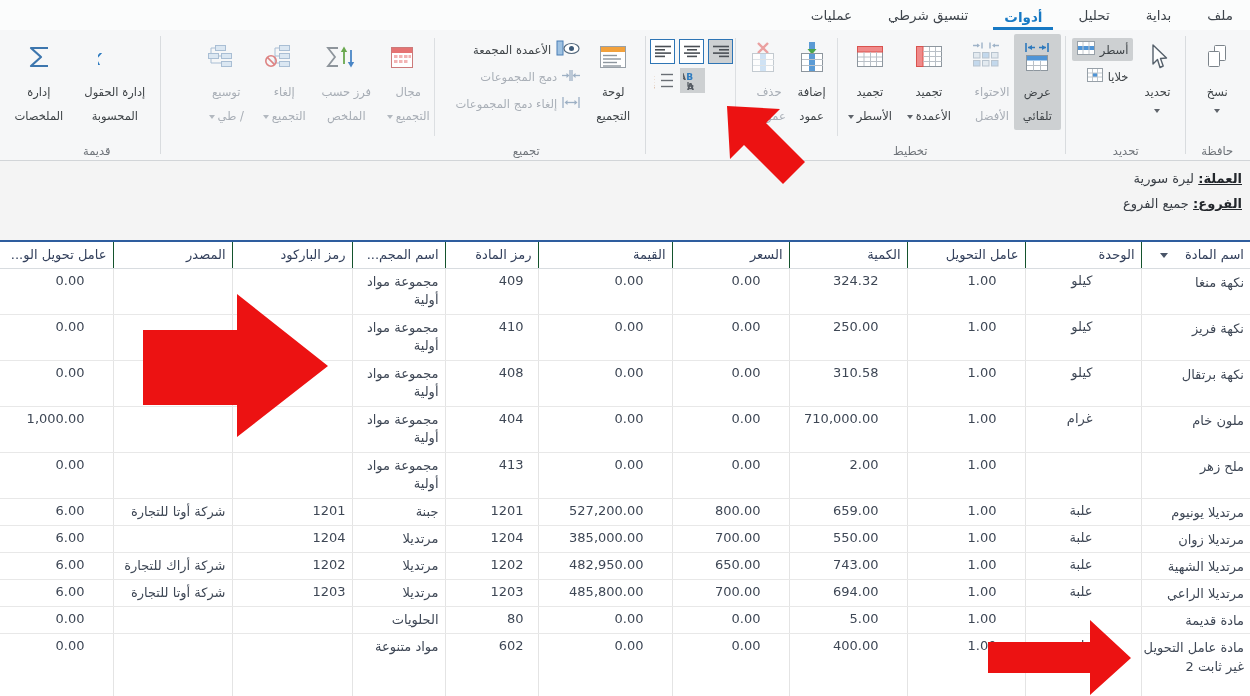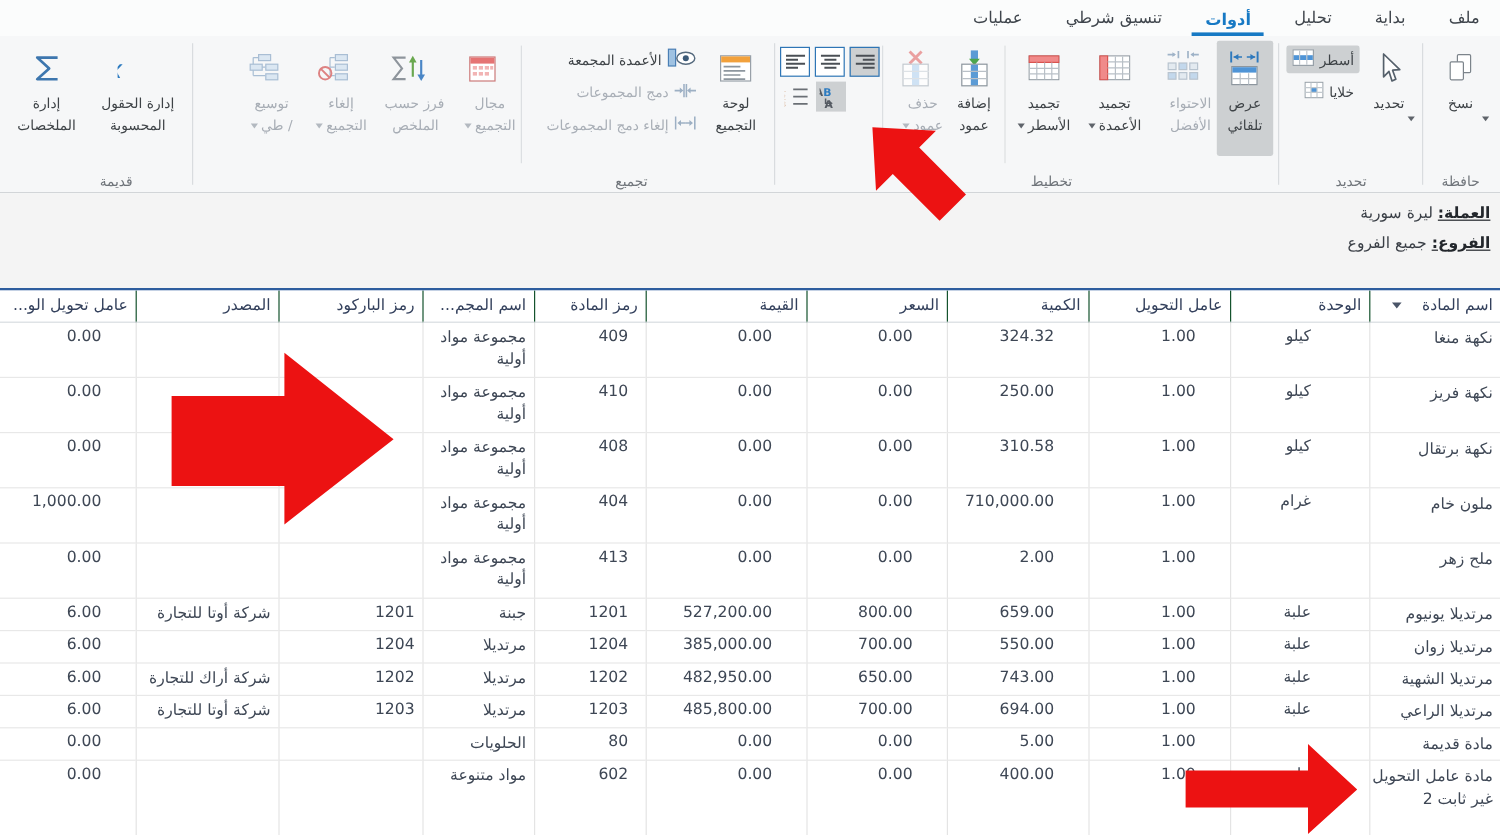--- a/index.html
+++ b/index.html
@@ -13,21 +13,21 @@
   .tab.sel { color:#1779c4; font-weight:bold; border-bottom:3px solid #1779c4; padding-top:6px; }
 
   
   .ribbon { height:131px; background:#f6f7f8; border-bottom:1px solid #d2d5d8; display:flex; align-items:stretch; padding-right:3px; }
   .rgroup { position:relative; display:flex; align-items:flex-start; padding:4px 3px 20px; }
   .cap { position:absolute; bottom:2px; left:0; right:0; text-align:center; font-size:11.5px; color:#6f747a; white-space:nowrap; }
   .gsep { width:1px; background:#d9dcdf; margin:6px 1px; }
   .isep { width:1px; background:#dcdfe2; margin:4px 2px; align-self:stretch; }
 
   button { font-family:inherit; background:none; border:none; cursor:default; }
-  .bb { display:flex; flex-direction:column; gap:4px; padding:4px 2px 0; height:96px; border-radius:2px; }
+  .bb { display:flex; flex-direction:column; align-items:center; gap:10px; padding:4px 2px 0; height:96px; border-radius:2px; }
   .bb .ic { height:37px; display:flex; align-items:center; justify-content:center; }
   .bb .l { font-size:11.5px; line-height:14px; color:#3e4347; white-space:nowrap; }
   .bb.on { background:#cdd0d2; }
   .bb.dis .l { color:#a7adb5;margin-left:12px; }
 
   .crt { display:inline-block; width:0; height:0; border:3.5px solid transparent; border-top:4.5px solid #5f646b; vertical-align:middle; }
   .crt.inl { margin-right:3px; position:relative; top:2px; }
   .dis .crt { border-top-color:#b3b9c0; }
 
   .vcol { display:flex; flex-direction:column; gap:4px; padding-top:4px; }
@@ -283,21 +283,21 @@
               <text x="1" y="18" font-size="6.5" fill="#b5652a" font-family="DejaVu Sans">3</text>
               <g stroke="#6a6f75" stroke-width="1.4">
                   <line x1="7" y1="3.5" x2="19" y2="3.5"></line>
                   <line x1="7" y1="9.5" x2="19" y2="9.5"></line>
                   <line x1="7" y1="15.5" x2="19" y2="15.5"></line>
                 </g>
             </svg>
           </button>
         </div>
       </div>
-      <div class="cap" style="left:auto; right:188px; transform:translateX(50%);margin-top:6px;">تخطيط</div>
+      <div class="cap" style="left:auto; right:154px; transform:translateX(50%);margin-top:6px;">تخطيط</div>
     </div>
     <div class="gsep"></div>
 
     <div class="rgroup" style="width:486px;">
       <button class="bb" style="width:56px;">
         <span class="ic">
           <svg width="28" height="24" viewBox="0 0 28 24">
               <rect x="1.5" y="1.5" width="25" height="21" fill="#fff" stroke="#98a0a8"></rect>
               <rect x="2" y="2" width="24" height="5" fill="#f2a13c"></rect>
               <g stroke="#8d969e" stroke-width="1.4">

